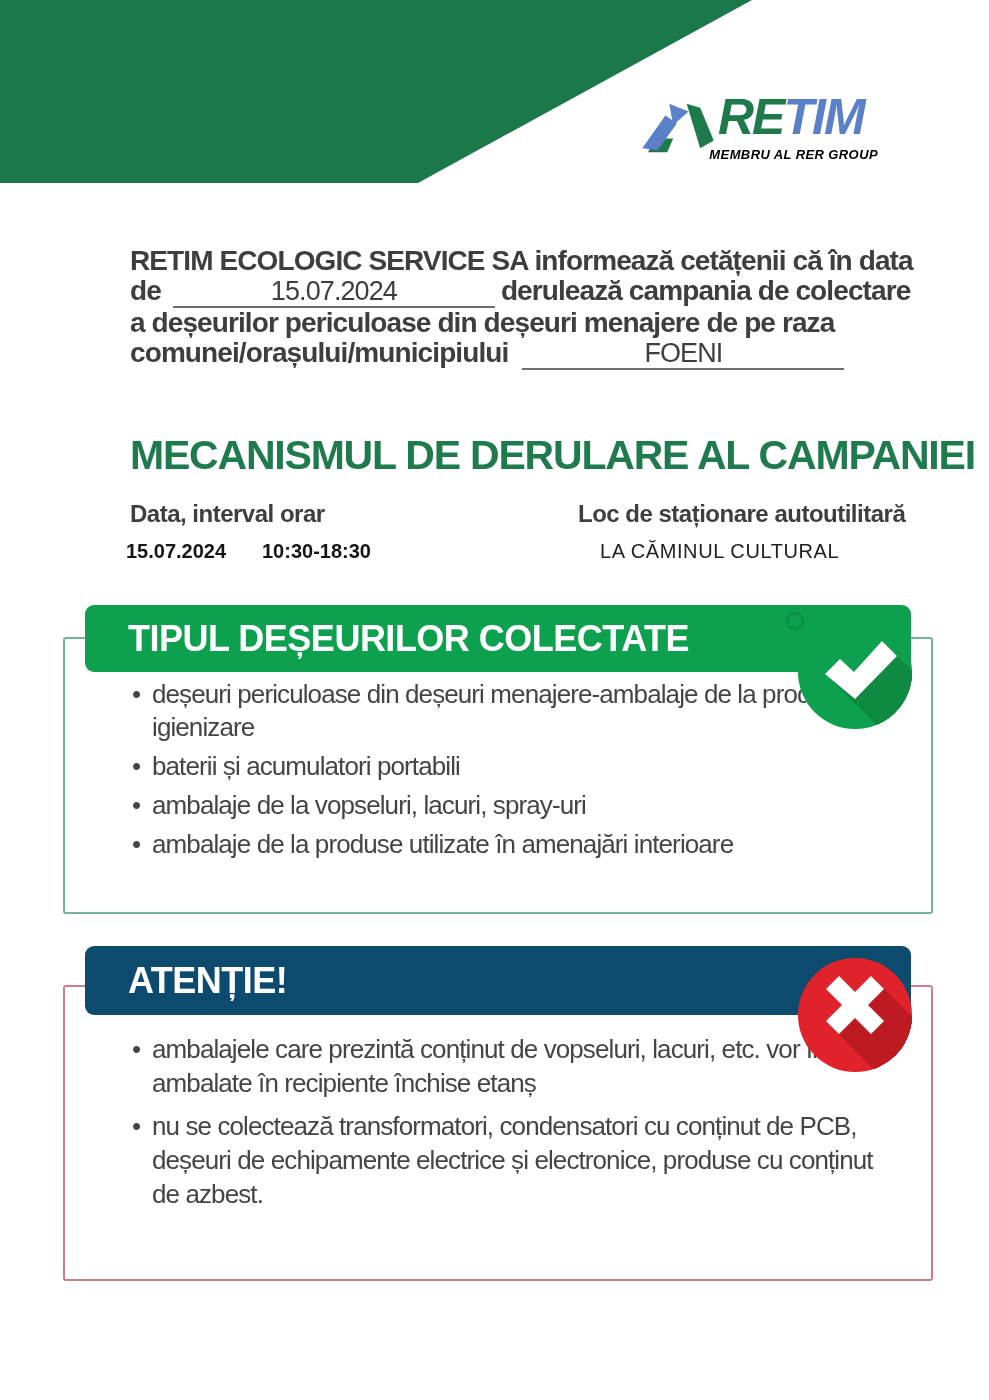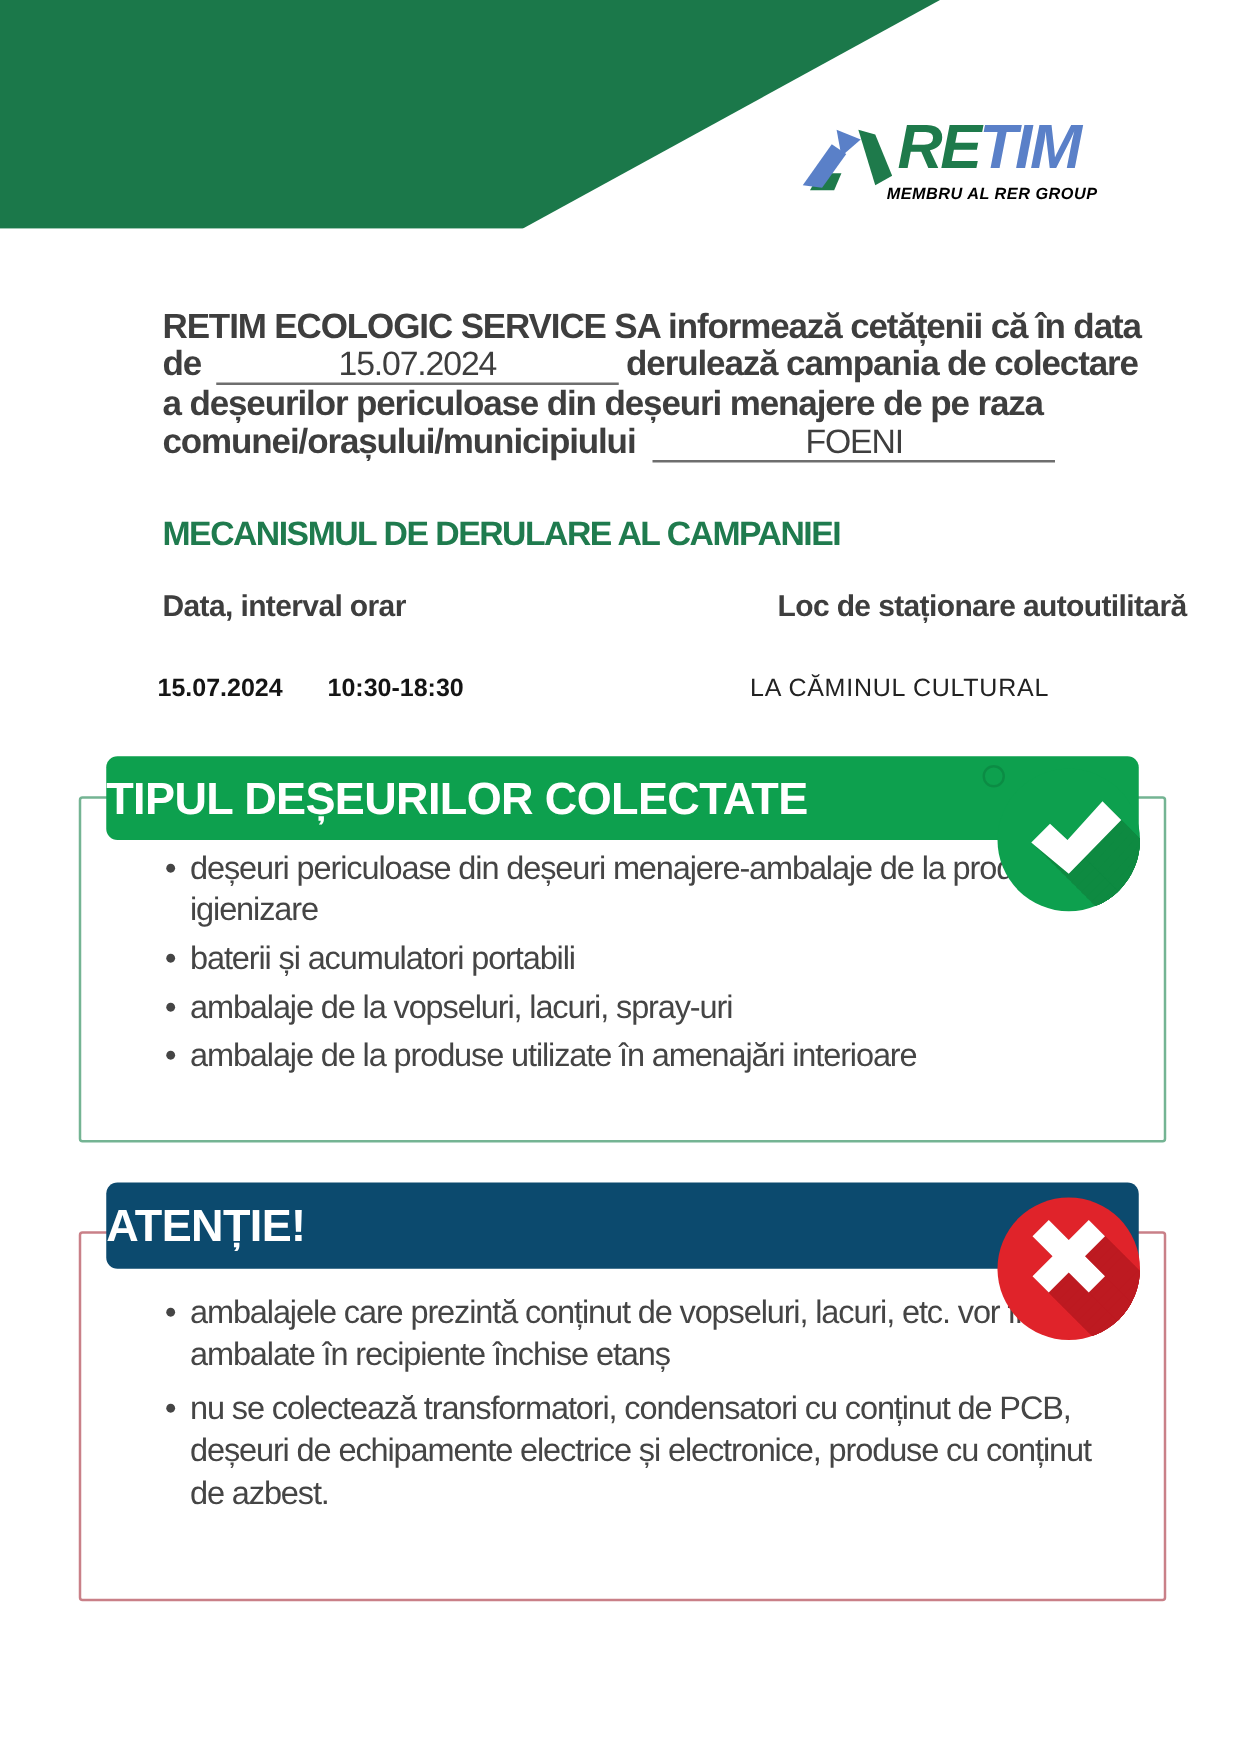--- a/index.html
+++ b/index.html
@@ -21,35 +21,35 @@
     font-weight:bold;font-size:13px;color:#000000;letter-spacing:0.4px;}
   
   .intro{position:absolute;left:130px;top:246px;width:805px;font-size:28px;font-weight:bold;
     color:#3e3e3e;letter-spacing:-0.9px;line-height:30px;}
   .intro-line{white-space:nowrap;}
   .blank{display:inline-block;border-bottom:2px solid #6e6e6e;text-align:center;
     font-weight:normal;font-size:27px;}
   .blank-date{width:322px;margin:0 6px 0 12px;}
   .blank-loc{width:322px;margin-left:14px;}
   
-  .mech-heading{position:absolute;left:130px;top:412px;font-size:27px;font-weight:bold;
+  .mech-heading{position:absolute;left:130px;top:432px;font-size:41px;font-weight:bold;
     color:#1f7b4e;letter-spacing:-1.2px;white-space:nowrap;}
-  .col-h{position:absolute;top:472px;font-size:24px;font-weight:bold;color:#3e3e3e;
+  .col-h{position:absolute;top:500px;font-size:24px;font-weight:bold;color:#3e3e3e;
     letter-spacing:-0.5px;white-space:nowrap;}
-  .col-h1{left:130px;} .col-h2{left:578px;margin-left:44px;}
+  .col-h1{left:130px;} .col-h2{left:578px;}
   .val{position:absolute;top:540px;font-size:20px;color:#151515;white-space:nowrap;}
   .val-date{left:126px;font-weight:bold;}
   .val-hours{left:262px;font-weight:bold;}
   .val-loc{left:600px;font-weight:normal;letter-spacing:0.6px;color:#222222;}
   
   .obox{position:absolute;border-radius:3px;z-index:1;background:#ffffff;}
   .gbox{left:63px;top:637px;width:866px;height:273px;border:2px solid #74b493;}
   .rbox{left:63px;top:985px;width:866px;height:292px;border:2px solid #c98088;}
   .bar{position:absolute;left:85px;width:826px;display:flex;align-items:center;
-    box-sizing:border-box;border-radius:9px;z-index:3;}
+    padding-left:43px;box-sizing:border-box;border-radius:9px;z-index:3;}
   .gbar{top:605px;height:67px;background:#0da04e;}
   .rbar{top:946px;height:69px;background:#0c4a6e;}
   .bar-title{font-size:36px;font-weight:bold;color:#ffffff;letter-spacing:-0.5px;white-space:nowrap;}
   .ring{position:absolute;left:786px;top:612px;width:14px;height:14px;border:2px solid rgba(0,0,0,0.12);
     border-radius:50%;z-index:5;}
   .badge{position:absolute;width:114px;height:114px;border-radius:50%;overflow:hidden;z-index:4;}
   .badge-check{left:798px;top:615px;background:#0da04e;}
   .badge-cross{left:798px;top:958px;background:#e0232a;}
   .badge svg{display:block;}
   

